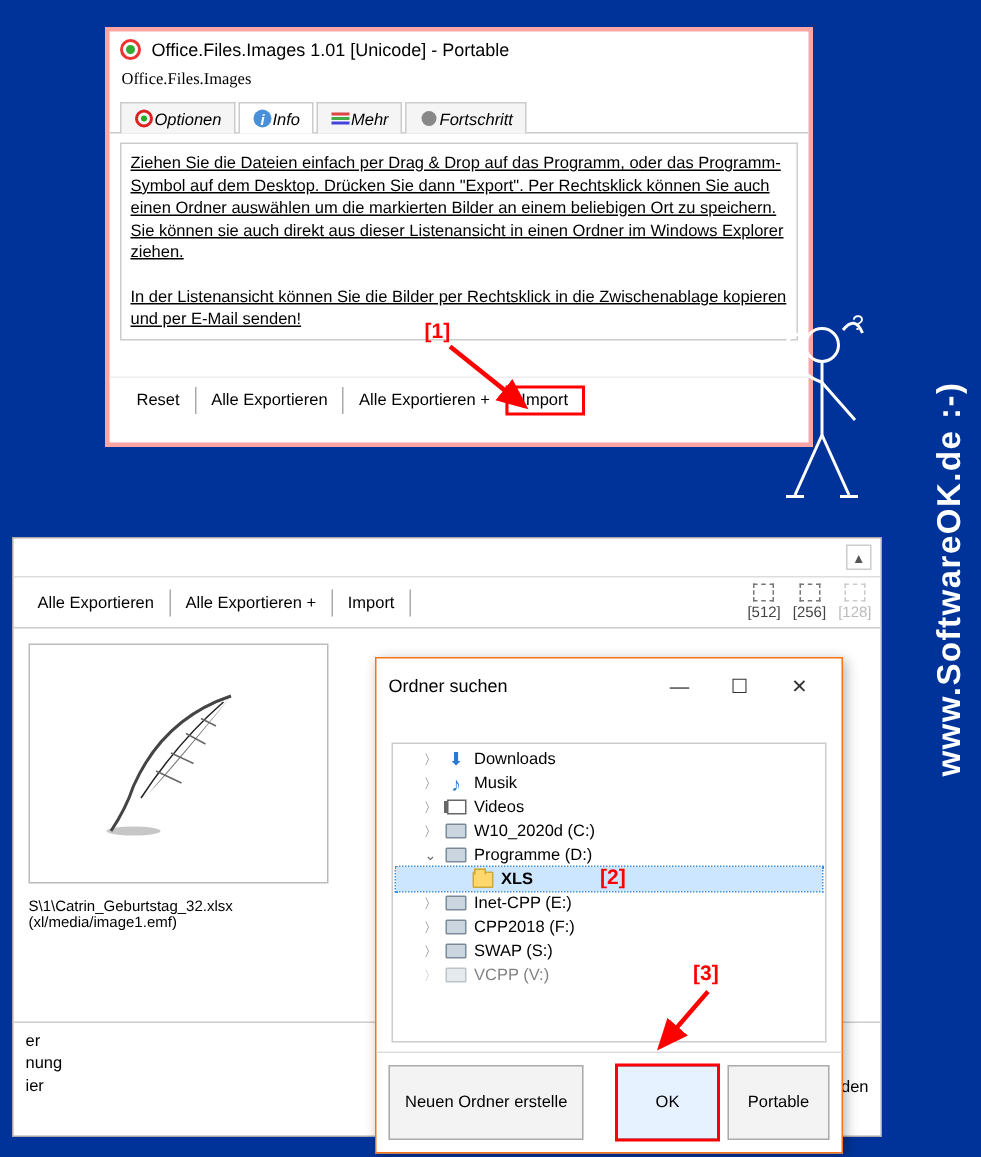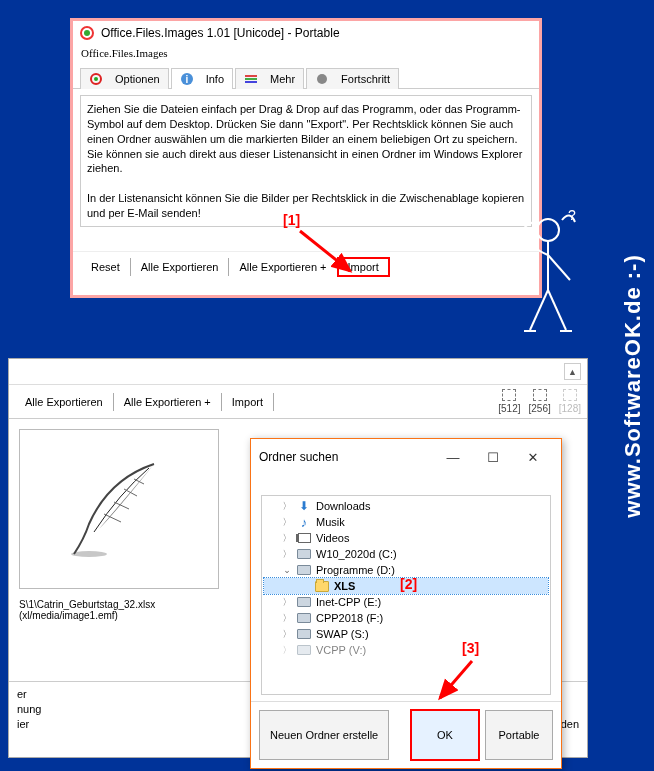--- a/index.html
+++ b/index.html
@@ -41,36 +41,38 @@
 .subtitle { padding: 2px 8px 8px 8px; font-size: 11px; font-family: Liberation Serif, serif; }
 .tabbar {
   display: flex; gap: 2px;
   padding: 0 7px;
   border-bottom: 1px solid #ccc;
 }
 .tab {
   border: 1px solid #ccc;
   border-bottom: none;
   padding: 3px 8px;
-  display: flex; align-items: center; gap: 12px;
+  display: flex; align-items: flex-end; gap: 0;
   background: #f5f5f5;
   font-size: 11px;
   position: relative;
   top: 1px;
+  font-style: italic;
 }
 .tab.active { background: #fff; }
 .tab .ti { width: 14px; height: 14px; display: inline-block; }
 .infobox {
   margin: 6px 7px;
   border: 1px solid #ccc;
   padding: 6px;
   font-size: 11px;
   line-height: 1.35;
   height: 132px;
   overflow: hidden;
+  text-decoration: underline;
 }
 .buttonrow {
   display: flex;
   padding: 6px 8px;
   gap: 0;
   border-top: 1px solid #eee;
   margin-top: 24px;
 }
 .btn {
   padding: 3px 10px;

